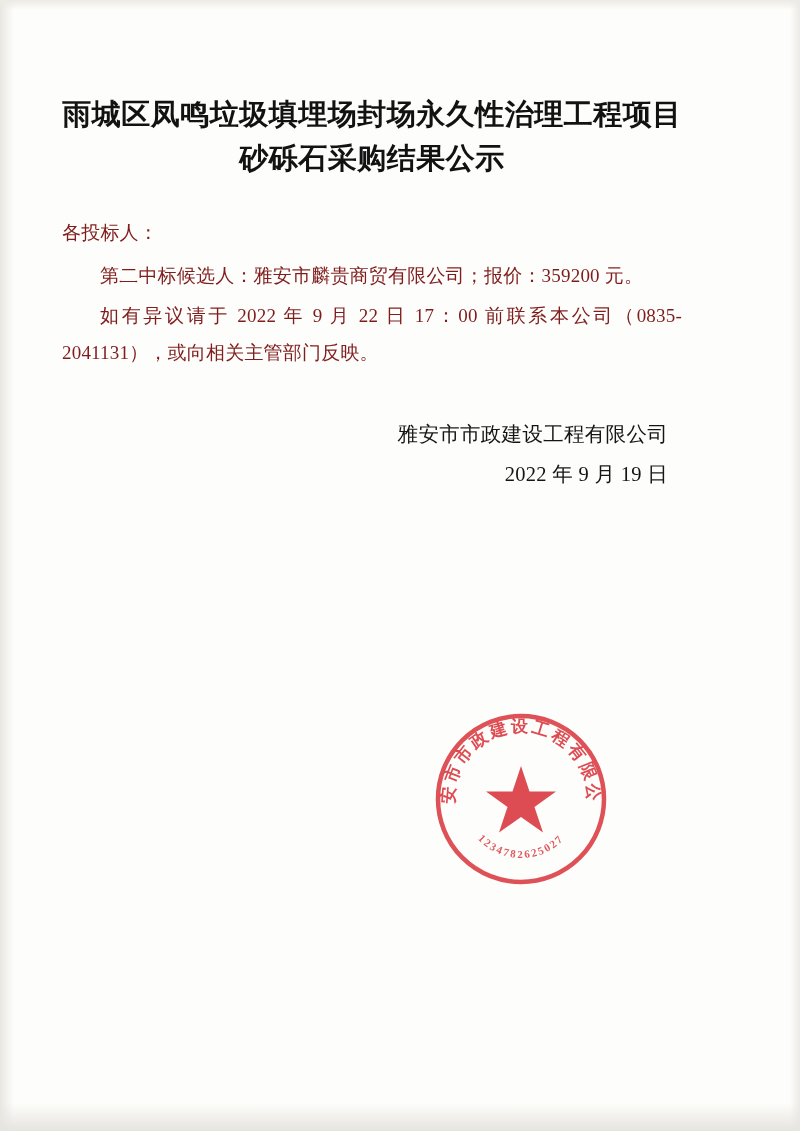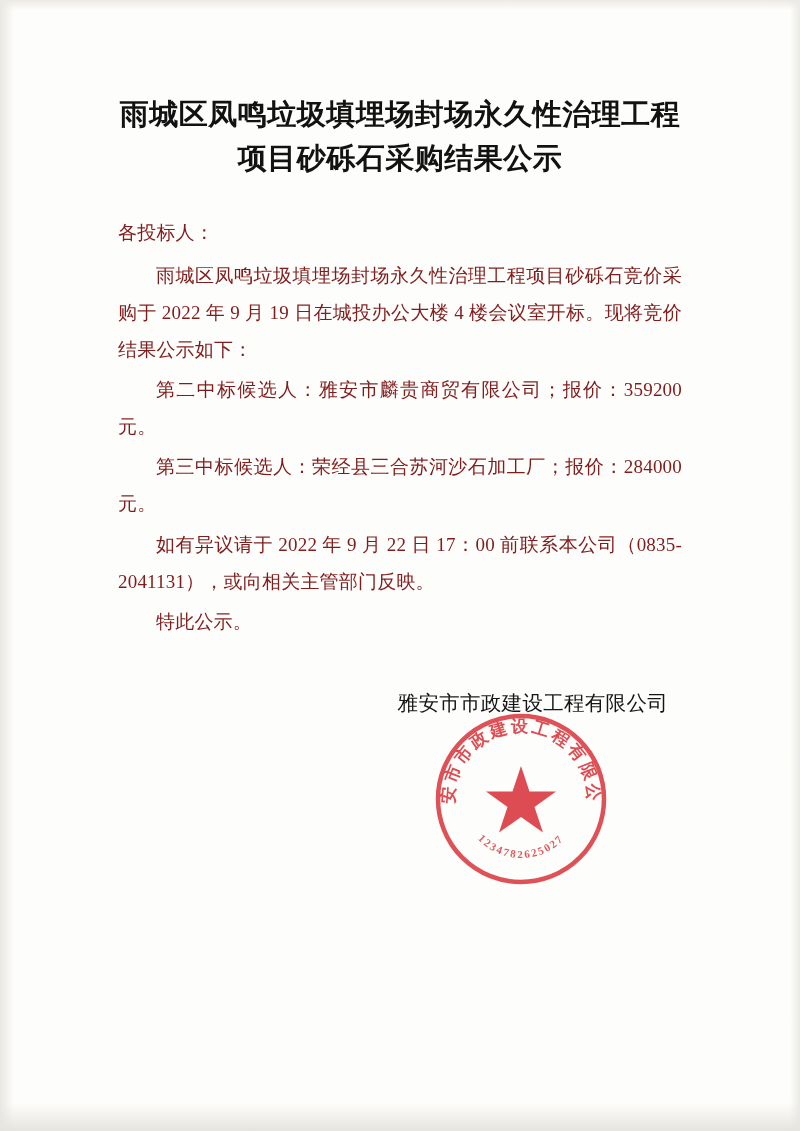--- a/index.html
+++ b/index.html
@@ -43,21 +43,21 @@
   .paper-edge-right {
     position: absolute;
     right: 0; top: 0;
     width: 10px; height: 100%;
     background: linear-gradient(to left, #eceae6, rgba(255,255,255,0));
     pointer-events: none;
   }
 
   .content {
     position: relative;
-    padding: 0 118px 0 118px;
+    padding: 0 118px 0 62px;
     z-index: 2;
   }
 
   .doc-title {
     margin: 0;
     padding-top: 92px;
     text-align: center;
     font-size: 29px;
     font-weight: bold;
     line-height: 1.52;
@@ -131,35 +131,33 @@
   <div class="paper-edge-bottom"></div>
 
   <div class="content">
 
     <h1 class="doc-title">雨城区凤鸣垃圾填埋场封场永久性治理工程项目砂砾石采购结果公示</h1>
 
     <div class="body-block">
 
       <p class="para salutation">各投标人：</p>
 
-      <p class="para indent">雨城区凤鸣垃圾填埋场封场永久性治理工程项目砂砾石竞价采购于 2022 年 9 月 19 日在城投办公大楼 4 楼会议室开标。现将竞价结果公示如下：</p>
 
 
       <p class="para indent">第二中标候选人：雅安市麟贵商贸有限公司；报价：359200 元。</p>
 
-      <p class="para indent">第三中标候选人：荣经县三合苏河沙石加工厂；报价：284000 元。</p>
 
       <p class="para indent">如有异议请于 2022 年 9 月 22 日 17：00 前联系本公司（0835-2041131），或向相关主管部门反映。</p>
 
-      <p class="para indent">特此公示。</p>
 
     </div>
 
     <div class="signature-block">
       <div class="signature-line">雅安市市政建设工程有限公司</div>
+      <div class="signature-line">2022 年 9 月 19 日</div>
     </div>
 
   </div>
 
   <div class="seal">
     <svg viewBox="0 0 186 186" width="186" height="186" xmlns="http://www.w3.org/2000/svg">
       <defs>
         <path id="sealArc" d="M 26,93 A 67,67 0 1 1 160,93" fill="none"></path>
         <path id="sealArcBottom" d="M 34,93 A 59,59 0 0 0 152,93" fill="none"></path>
       </defs>

